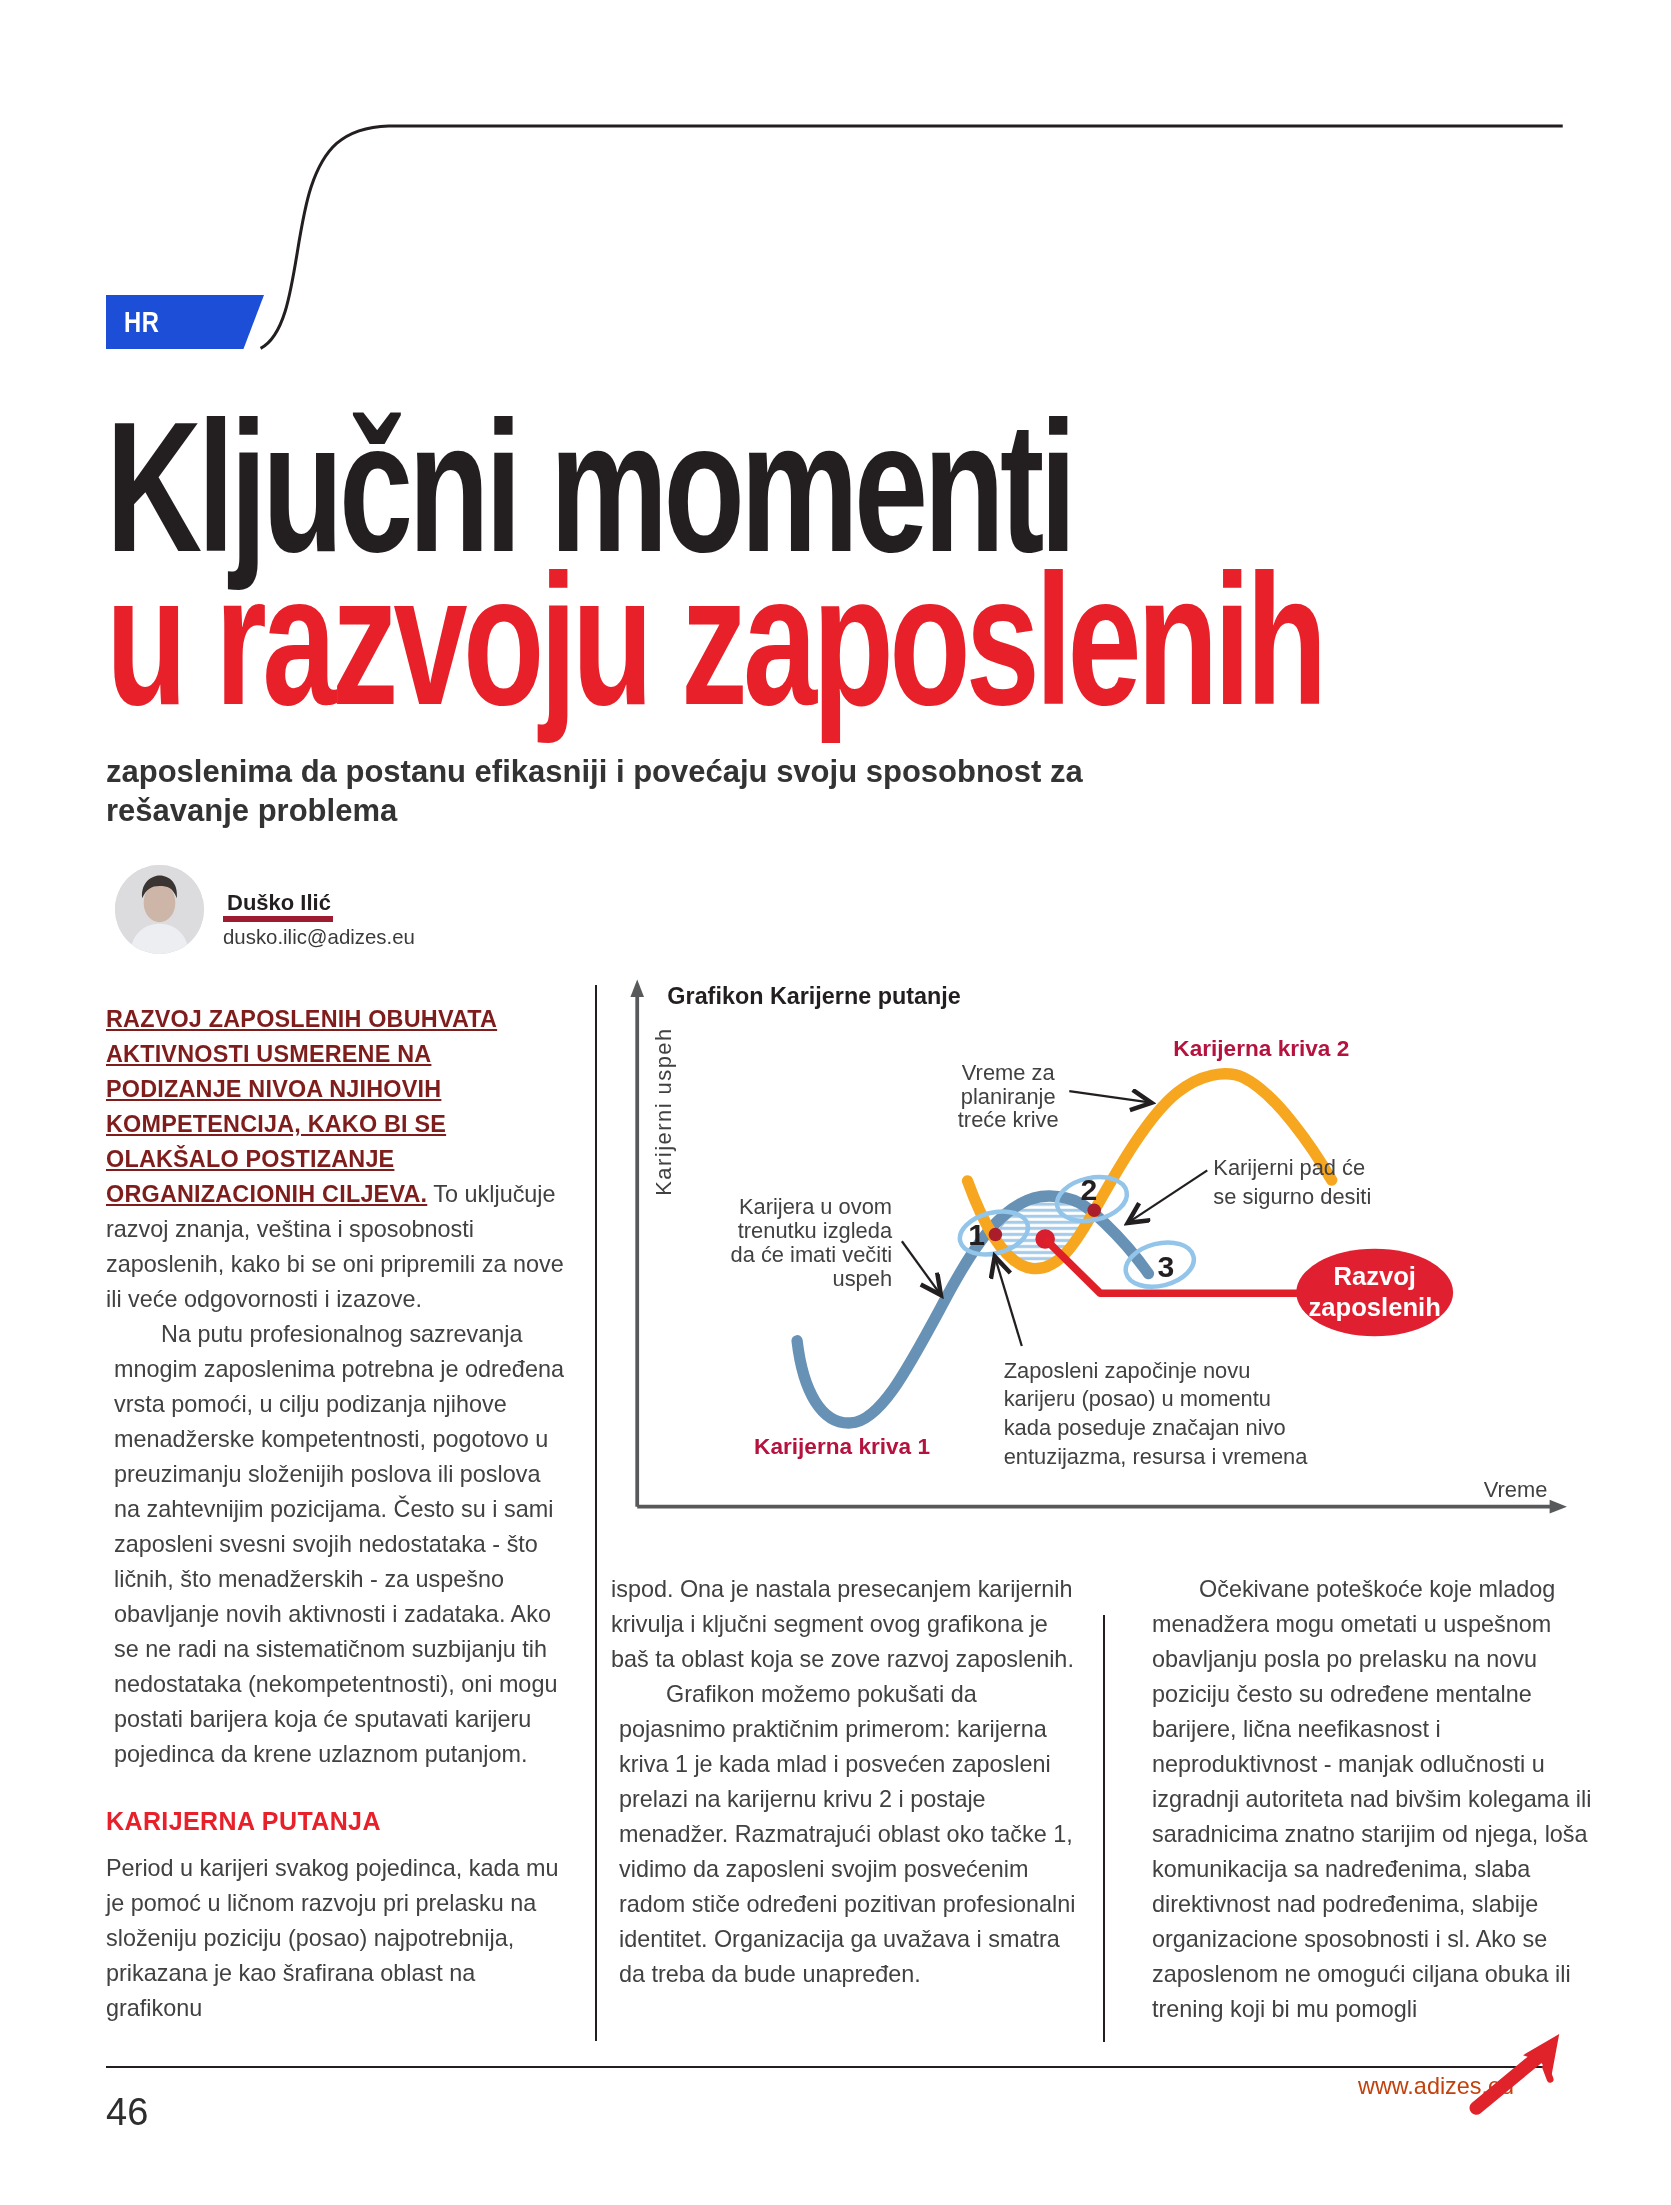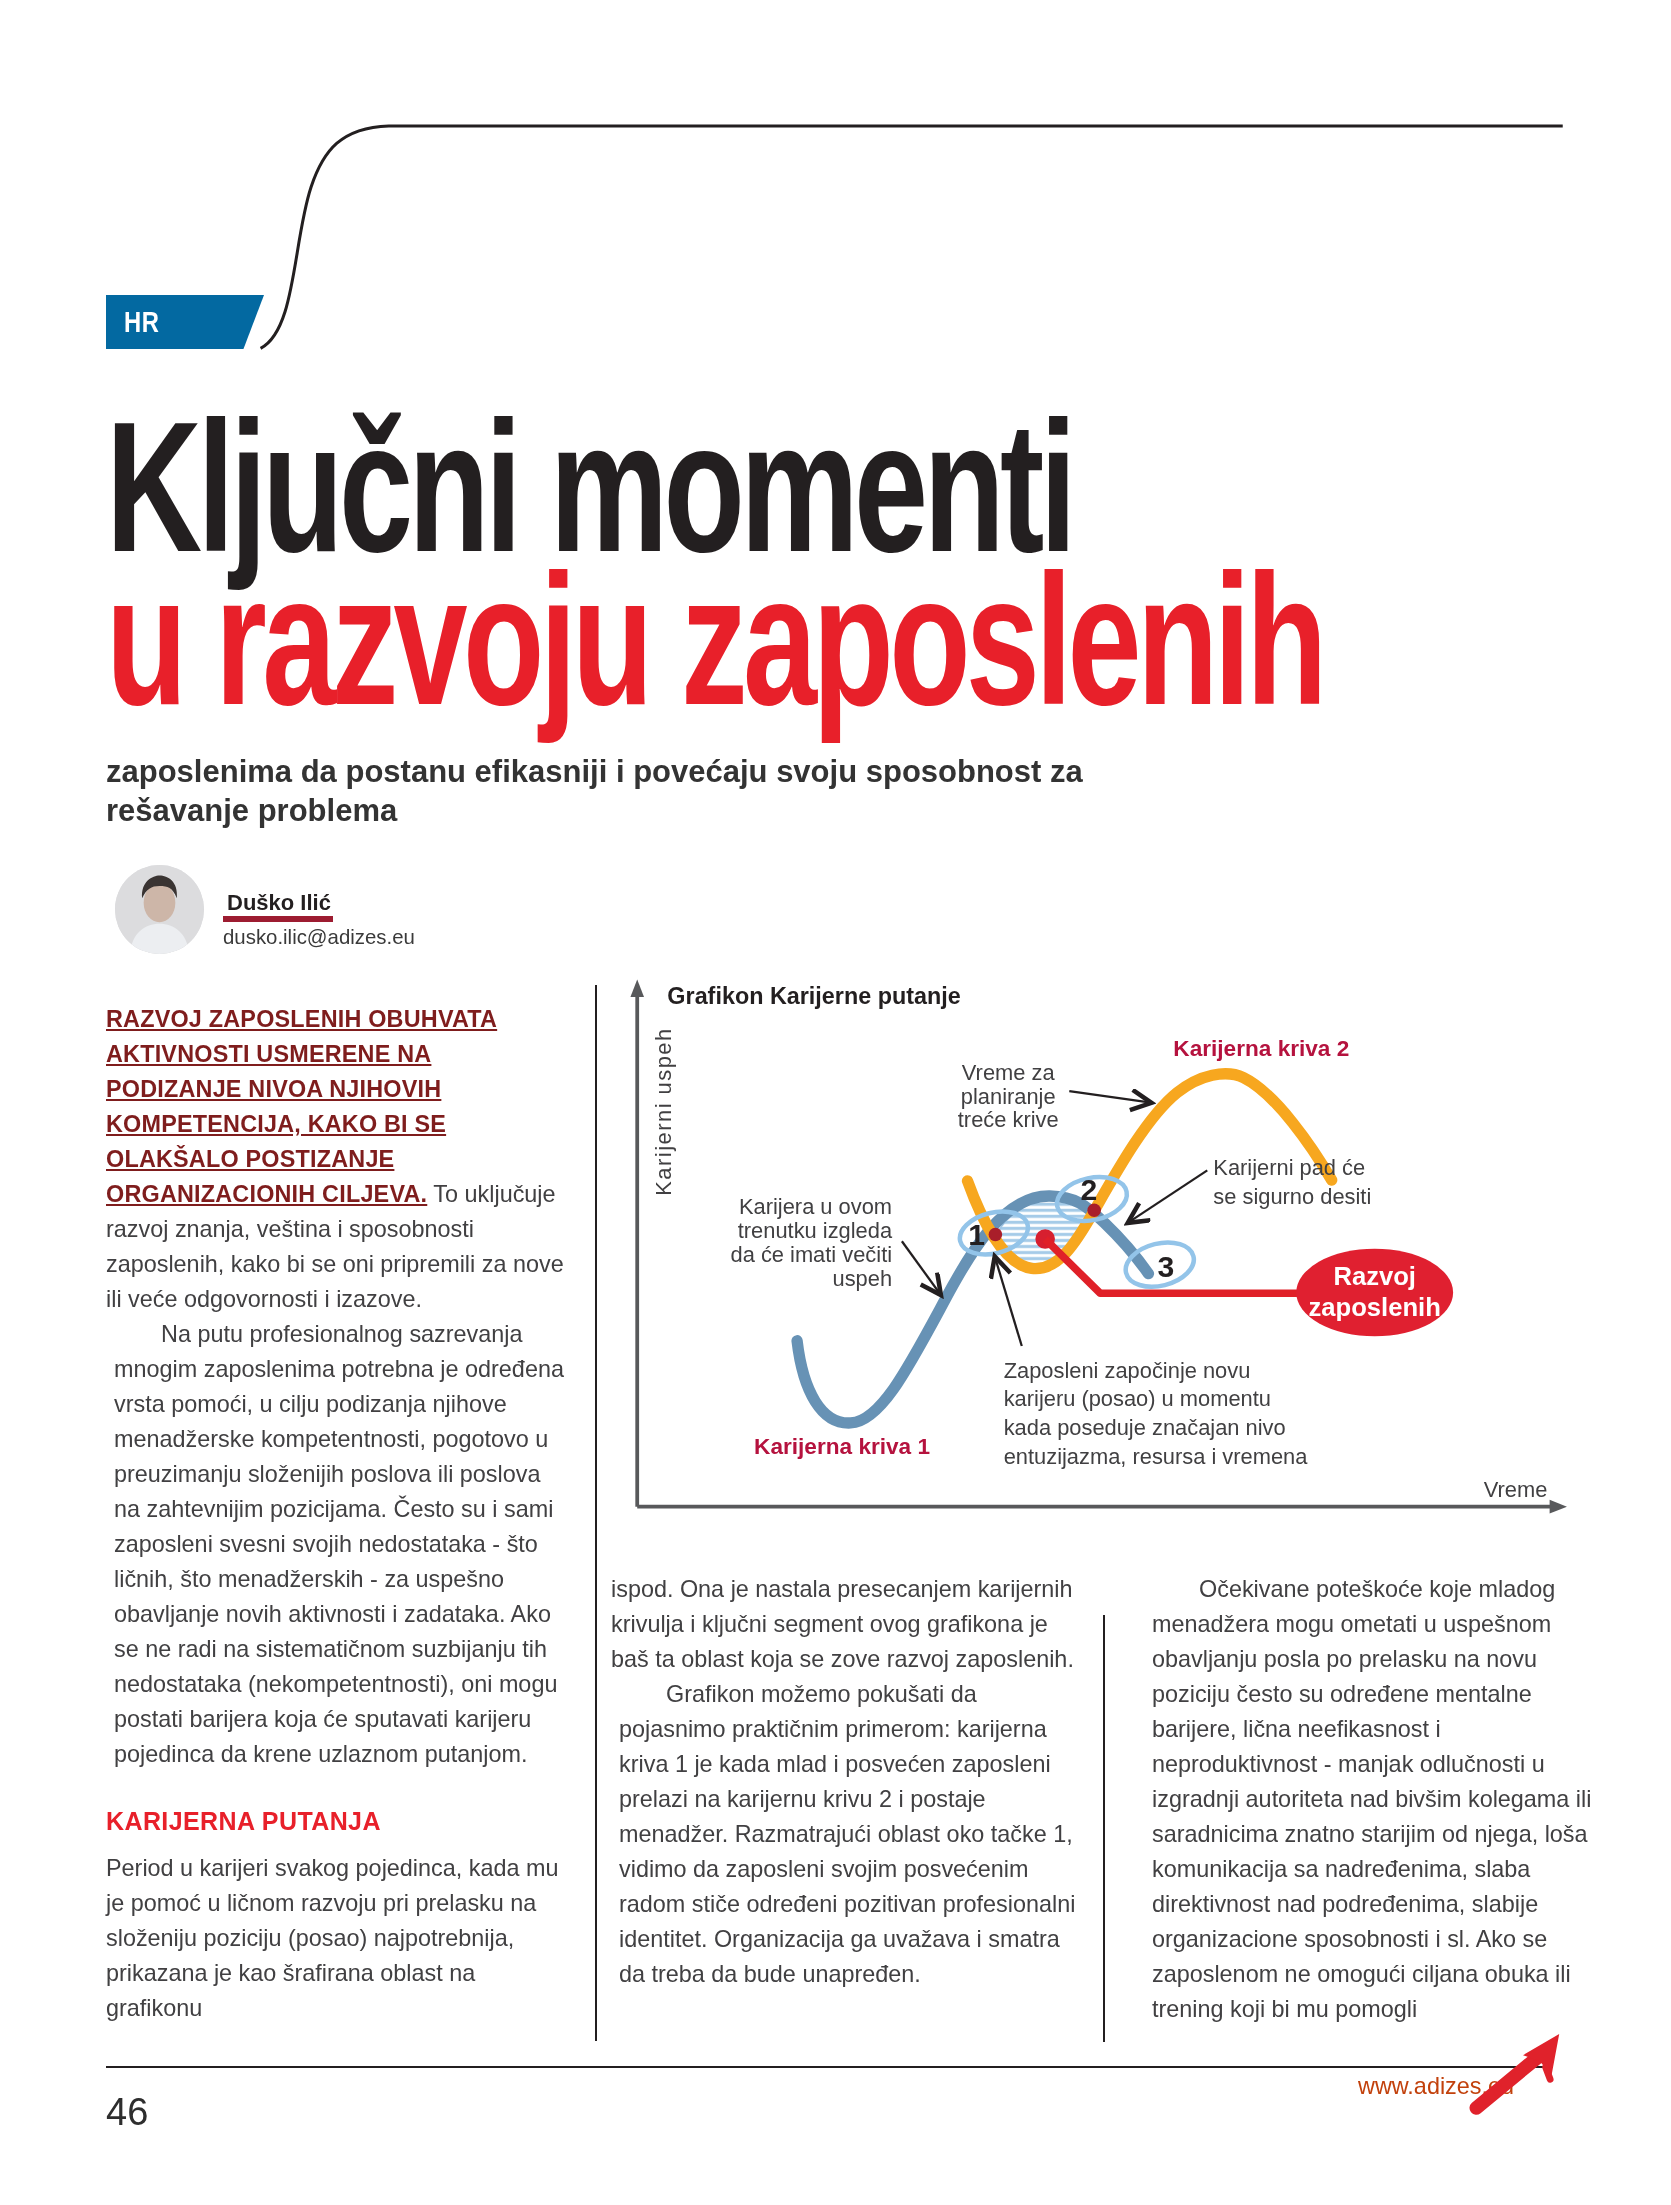--- a/index.html
+++ b/index.html
@@ -4,21 +4,21 @@
 <style>
   html,body{margin:0;padding:0;}
   body{
     width:1671px;height:2205px;position:relative;background:#ffffff;
     font-family:"Liberation Sans","DejaVu Sans",sans-serif;color:#414042;
     overflow:hidden;
   }
   .abs{position:absolute;}
 
   
-  .hr-tag{left:106px;top:295px;width:158px;height:54px;background:#0369a1;
+  .hr-tag{left:106px;top:295px;width:158px;height:54px;background:#1d4ed8;
     display:flex;align-items:center;padding-left:18px;box-sizing:border-box;
     clip-path:polygon(0 0,100% 0,87% 100%,0 100%);}
   .hr-tag span{color:#fff;font-weight:800;font-size:29px;letter-spacing:0.8px;
     transform:scaleX(.82);transform-origin:0 50%;}
 
   
   .headline{left:106px;white-space:nowrap;font-weight:800;line-height:1.1;
     font-size:185px;letter-spacing:-0.035em;transform:scaleX(.72);transform-origin:0 0;}
   .headline.l1{top:386px;color:#231f20;}
   .headline.l2{top:539px;color:#e8202a;}

